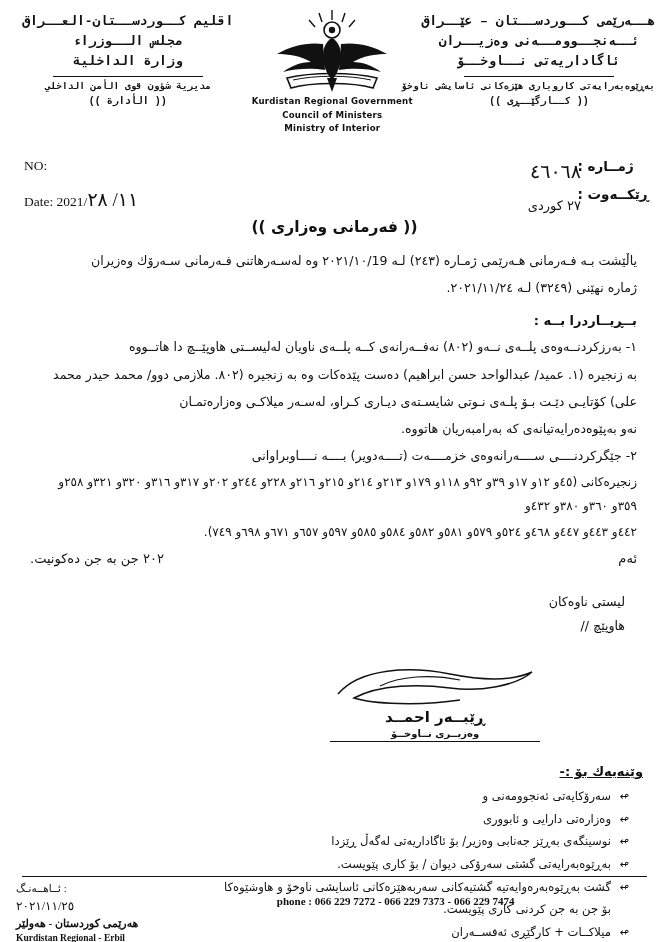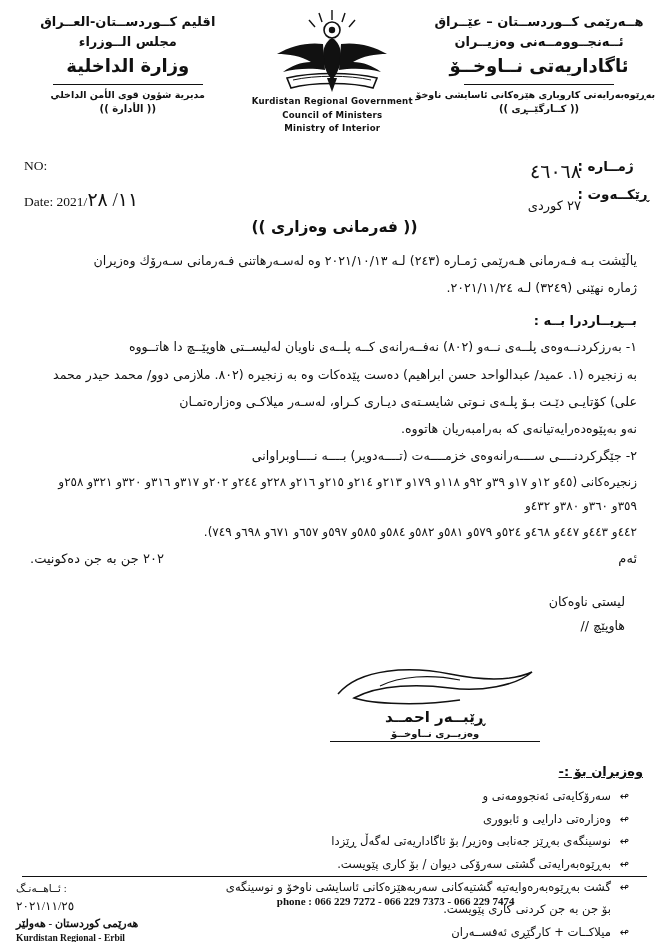--- a/index.html
+++ b/index.html
@@ -25,33 +25,34 @@
     display: flex;
     align-items: flex-start;
     justify-content: space-between;
     height: 130px;
     position: relative;
   }
   .hdr-col {
     width: 232px;
     text-align: center;
     padding-top: 4px;
+    font-family: Liberation Mono, monospace;
   }
   .hdr-col.left { direction: rtl; }
   .hdr-col.right { direction: rtl; }
   .hdr-line {
     font-size: 13.5px;
     font-weight: bold;
     letter-spacing: 2px;
     line-height: 1.55;
     white-space: nowrap;
   }
   .hdr-line.l1 { font-size: 13px; letter-spacing: 2.5px; }
   .hdr-line.l2 { font-size: 13px; letter-spacing: 3px; }
-  .hdr-line.l3 { font-size: 18px; letter-spacing: 2.5px; }
+  .hdr-line.l3 { font-size: 13px; letter-spacing: 2.5px; }
   .hdr-line.small {
     font-size: 9.5px;
     letter-spacing: 1.2px;
     font-weight: bold;
     margin-top: 3px;
   }
   .hdr-rule {
     border-top: 1.2px solid #111;
     width: 150px;
     margin: 4px auto 3px auto;
@@ -319,21 +320,21 @@
 
     <div class="right-meta">
       <div>ژمــارە :</div>
       <div>ڕێكــەوت :</div>
     </div>
   </div>
 
   <div class="doc-title">(( فەرمانی وەزاری ))</div>
 
   <div class="body">
-    <p class="spaced">یاڵێشت بـه فـەرمانی هـەرێمی ژمـارە (٢٤٣) لـە ٢٠٢١/١٠/١٣ وە لەسـەرهاتنی فـەرمانی سـەرۆك وەزیران</p>
+    <p class="spaced">یاڵێشت بـه فـەرمانی هـەرێمی ژمـارە (٢٤٣) لـە ٢٠٢١/١٠/19 وە لەسـەرهاتنی فـەرمانی سـەرۆك وەزیران</p>
     <p class="spaced">ژمارە نهێنی (٣٢٤٩) لـە ٢٠٢١/١١/٢٤.</p>
 
     <div class="section-label">بــڕیــاردرا بــە :</div>
 
     <p class="num-line spaced">١- بەرزكردنــەوەی پلــەی نــەو (٨٠٢) نەفــەرانەی كــە پلــەی ناویان لەلیســتی هاوپێــچ دا هاتــووە</p>
     <p class="num-line">بە زنجیرە (١. عمید/ عبدالواحد حسن ابراهیم) دەست پێدەكات وە بە زنجیرە (٨٠٢. ملازمی دوو/ محمد حیدر محمد</p>
     <p class="num-line spaced">علی) كۆتایـی دێـت بـۆ پلـەی نـوتی شایسـتەی دیـاری كـراو، لەسـەر میلاكـی وەزارەتمـان</p>
     <p class="num-line">نەو بەپێوەدەرایەتیانەی كە بەرامبەریان هاتووە.</p>
 
     <p class="num-line spaced">٢- جێگركردنــــی ســــەرانەوەی خزمــــەت (تــــەدویر) بــــە نــــاوبراوانی</p>
@@ -357,27 +358,27 @@
         <path d="M18 30 C40 4 90 2 130 10 C160 16 190 18 212 8 C196 22 160 28 130 24 C100 20 60 20 34 34 C52 40 100 42 140 36" fill="none" stroke="#111" stroke-width="1.5"></path>
         <path d="M60 22 C80 12 110 10 140 16" fill="none" stroke="#111" stroke-width="1.1"></path>
       </svg>
     </div>
     <div class="sig-name">ڕێبــەر احمــد</div>
     <div class="sig-title">وەزیــری نــاوخــۆ</div>
     <div class="sig-underline"></div>
   </div>
 
   <div class="cc">
-    <div class="cc-title">وەزیران بۆ :-</div>
+    <div class="cc-title">وێنەیەك بۆ :-</div>
     <ul>
       <li><span class="bullet">↫</span><span>سەرۆكایەتی ئەنجوومەنی و</span></li>
       <li><span class="bullet">↫</span><span>وەزارەتی دارایی و ئابووری</span></li>
       <li><span class="bullet">↫</span><span>نوسینگەی بەڕێز جەنابی وەزیر/ بۆ ئاگاداریەتی لەگەڵ ڕێزدا</span></li>
       <li><span class="bullet">↫</span><span>بەڕێوەبەرایەتی گشتی سەرۆكی دیوان / بۆ كاری پێویست.</span></li>
-      <li><span class="bullet">↫</span><span>گشت بەڕێوەبەرەوایەتیە گشتیەكانی سەربەهێزەكانی ئاسایشی ناوخۆ و نوسینگەی</span></li>
+      <li><span class="bullet">↫</span><span>گشت بەڕێوەبەرەوایەتیە گشتیەكانی سەربەهێزەكانی ئاسایشی ناوخۆ و هاوشێوەكا</span></li>
       <li><span>بۆ جن بە جن كردنی كاری پێویست.</span></li>
       <li><span class="bullet">↫</span><span>میلاكــات + كارگێڕی ئەفســەران</span></li>
 
     </ul>
   </div>
 
   <div class="footer">
     <div class="footer-rule"></div>
     <div class="footer-inner">
       <div class="f-left">

